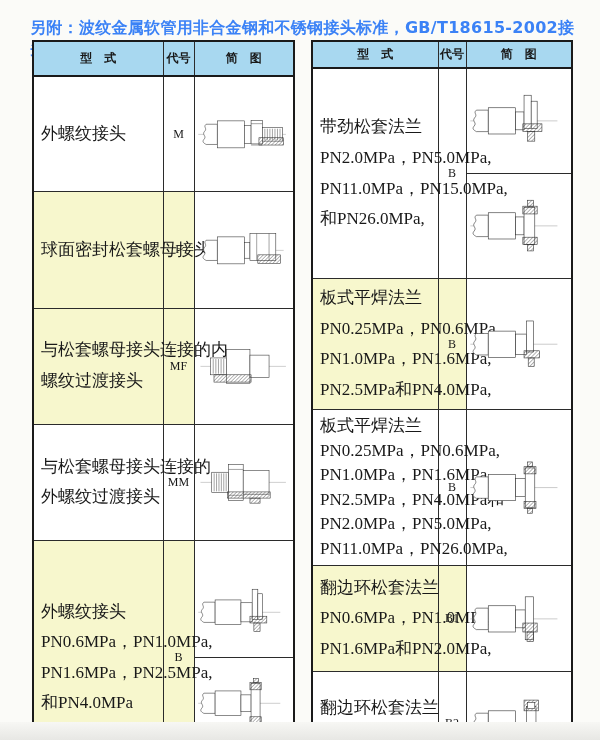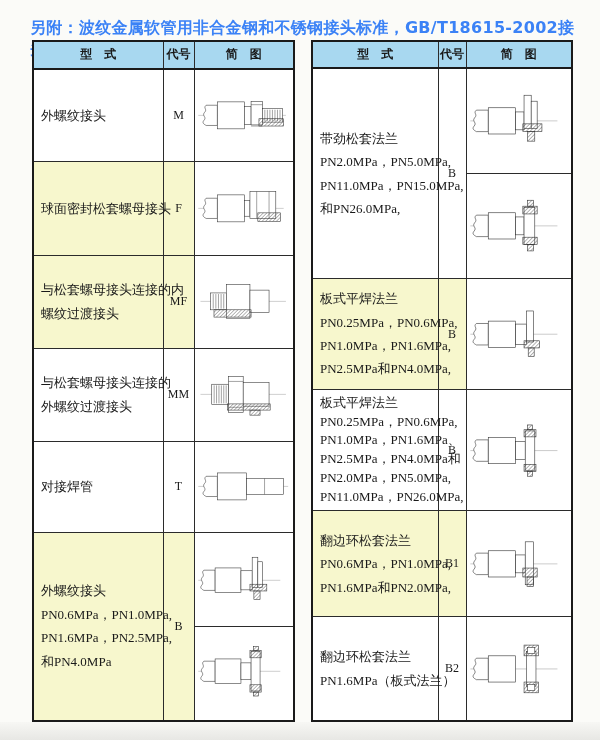--- a/index.html
+++ b/index.html
@@ -17,21 +17,21 @@
   .tables{position:absolute;left:32px;top:40px;display:flex;gap:16px;justify-content:center;}
   table.spec{border-collapse:collapse;table-layout:fixed;background:#fff;
     border:2px solid #1a1a1a;}
   table.spec td{border:1px solid #2b2b2b;box-sizing:border-box;}
   tr.hdr td{
     background:#a8d8f0;text-align:center;font-weight:bold;font-size:12px;
     height:27px;border-bottom:2px solid #1a1a1a;
     font-family:"DejaVu Sans","Liberation Sans",sans-serif;
   }
   td.type{
-    white-space:pre;font-size:13px;line-height:1.8;vertical-align:middle;
+    white-space:pre;font-size:17px;line-height:1.8;vertical-align:middle;
     padding:4px 2px 4px 7px;background:#fff;
   }
   td.type.tight{line-height:1.44;}
   td.code{
     text-align:center;vertical-align:middle;font-size:12px;background:#fff;
     font-family:"Liberation Serif","DejaVu Serif",serif;
   }
   td.hl{background:#f7f7cd;}
   td.diag{padding:0;background:#fff;}
   .slot{display:flex;align-items:center;justify-content:center;}
@@ -160,40 +160,20 @@
                 <line x1="40.85714285714286" y1="29" x2="40.85714285714286" y2="61" stroke="#333" stroke-width="0.8"></line>
                 <line x1="45.14285714285714" y1="29" x2="45.14285714285714" y2="61" stroke="#333" stroke-width="0.8"></line>
                 <line x1="49.42857142857143" y1="29" x2="49.42857142857143" y2="61" stroke="#333" stroke-width="0.8"></line>
                 <line x1="53.714285714285715" y1="29" x2="53.714285714285715" y2="61" stroke="#333" stroke-width="0.8"></line>
                 <rect x="58" y="13" width="26" height="64" fill="#ffffff" stroke="#333" stroke-width="1"></rect>
                 <line x1="58" y1="22" x2="84" y2="22" stroke="#333" stroke-width="0.8"></line>
                 <line x1="58" y1="68" x2="84" y2="68" stroke="#333" stroke-width="0.8"></line>
                 <rect x="84" y="24" width="46" height="42" fill="#ffffff" stroke="#333" stroke-width="1"></rect>
                 <rect x="56" y="62" width="76" height="11" fill="url(#h3)" stroke="#333" stroke-width="1"></rect>
                 <rect x="96" y="73" width="18" height="9" fill="url(#h3)" stroke="#333" stroke-width="1"></rect>
-              </svg>
-            </div>
-      </td>
-    </tr>
-    <tr style="height:88px">
-      <td class="type">对接焊管</td>
-      <td class="code">T</td>
-      <td class="diag">
-        <div class="slot" style="height:86px">
-              <svg viewBox="0 0 170 90" preserveAspectRatio="xMidYMid meet">
-                <defs>
-                  <pattern id="h5" width="4.5" height="4.5" patternUnits="userSpaceOnUse" patternTransform="rotate(45)">
-                    <line x1="0" y1="0" x2="0" y2="4.5" stroke="#3c3c3c" stroke-width="1.3"></line>
-                  </pattern>
-                </defs>
-                <line x1="4" y1="45" x2="164" y2="45" stroke="#808080" stroke-width="0.7"></line>
-                <path d="M38 27 L18 27 C 12 32 21 34 15 40 C 10 46 20 48 14 54 C 10 59 15 61 18 63 L 38 63 Z" fill="#fff" stroke="#333" stroke-width="1"></path>
-                <rect x="38" y="21" width="52" height="48" fill="#ffffff" stroke="#333" stroke-width="1"></rect>
-                <rect x="90" y="31" width="66" height="28" fill="#ffffff" stroke="#333" stroke-width="1"></rect>
-                <line x1="122" y1="31" x2="122" y2="59" stroke="#333" stroke-width="0.8"></line>
               </svg>
             </div>
       </td>
     </tr>
     <tr style="height:182px">
       <td class="type hl">外螺纹接头
 PN0.6MPa，PN1.0MPa,
 PN1.6MPa，PN2.5MPa,
 和PN4.0MPa</td>
       <td class="code hl">B</td>

